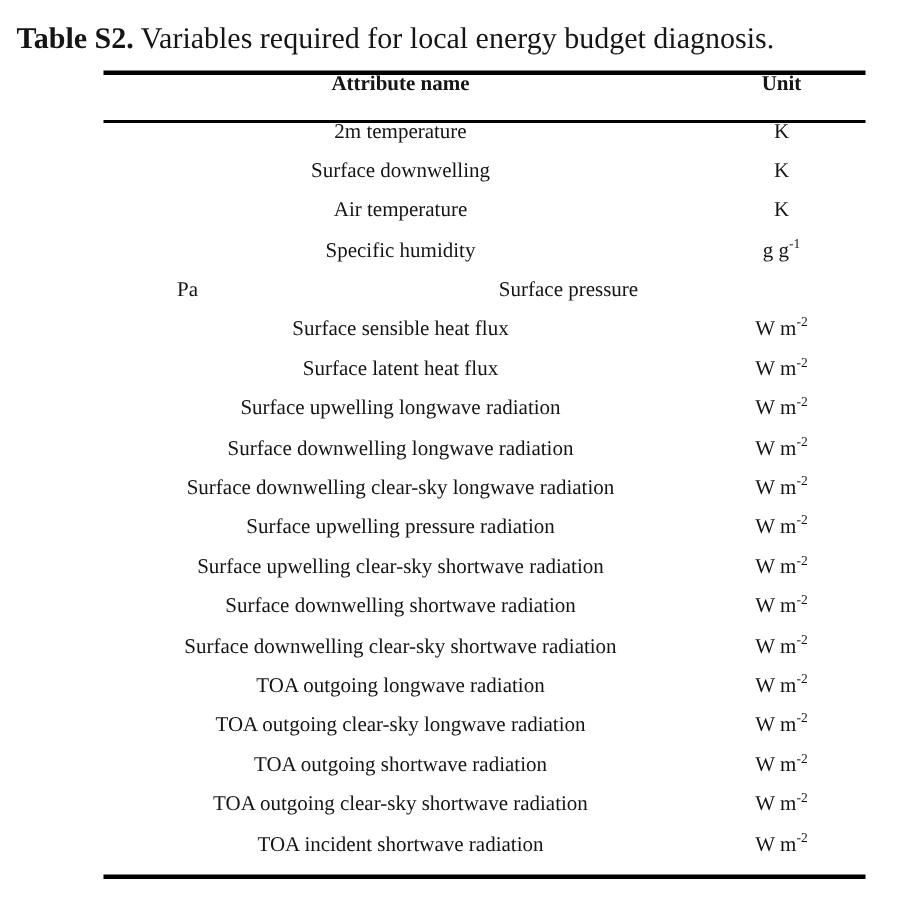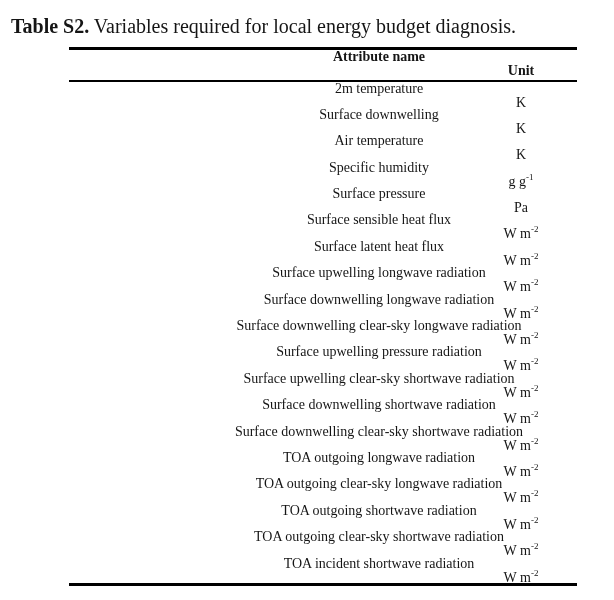--- a/index.html
+++ b/index.html
@@ -30,22 +30,21 @@
     position: absolute;
     left: 69px;
     top: 47px;
     width: 508px;
   }
   .rule { width: 100%; background: #000000; }
   .rule.thick { height: 3px; }
   .rule.thin  { height: 1.5px; }
   .row {
     display: flex;
-    align-items: flex-end;
-    flex-direction: column;
+    align-items: flex-start;
   }
   .row.header { height: 30px; }
   .row.body   { height: 26.4px; }
   .cell {
     font-size: 14px;
     line-height: 1;
     text-align: center;
     white-space: nowrap;
   }
   .cell.attr { width: 396px; }
@@ -85,22 +84,22 @@
         </div>
         <div class="row body">
           <div class="cell attr">Air temperature</div>
           <div class="cell unit"><span>K</span></div>
         </div>
         <div class="row body">
           <div class="cell attr">Specific humidity</div>
           <div class="cell unit"><span>g g</span><sup>-1</sup></div>
         </div>
         <div class="row body">
+          <div class="cell unit"><span>Pa</span></div>
           <div class="cell attr">Surface pressure</div>
-          <div class="cell unit"><span>Pa</span></div>
         </div>
         <div class="row body">
           <div class="cell attr">Surface sensible heat flux</div>
           <div class="cell unit"><span>W m</span><sup>-2</sup></div>
         </div>
         <div class="row body">
           <div class="cell attr">Surface latent heat flux</div>
           <div class="cell unit"><span>W m</span><sup>-2</sup></div>
         </div>
         <div class="row body">

